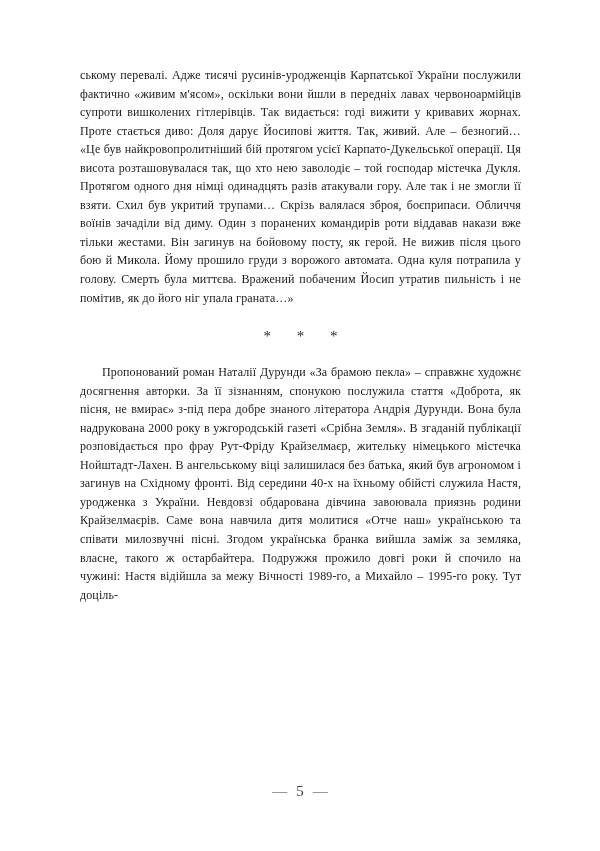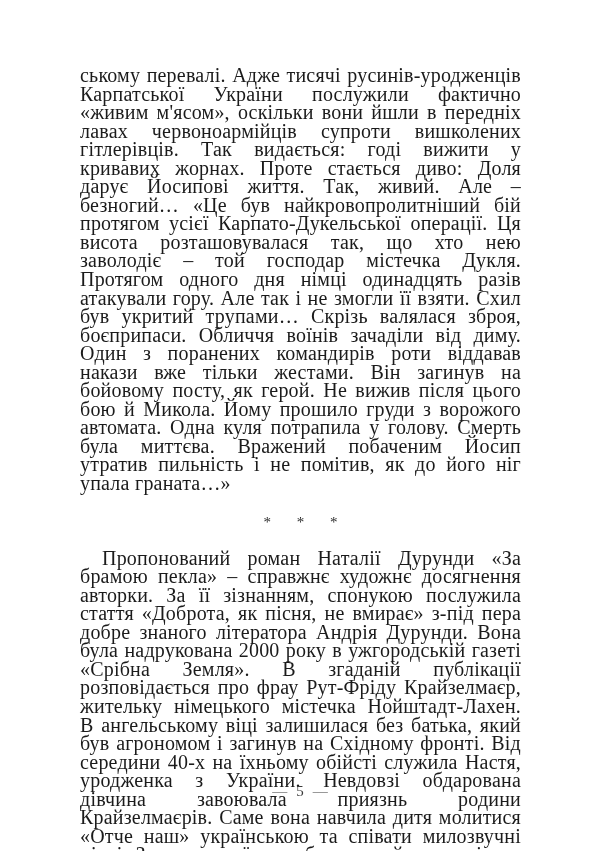--- a/index.html
+++ b/index.html
@@ -29,21 +29,21 @@
 
   .text-block {
     position: absolute;
     left: 80px;
     top: 66px;
     width: 441px;
   }
 
   .para {
     margin: 0;
-    font-size: 20px;
+    font-size: 12px;
     line-height: 18.55px;
     text-align: justify;
     text-justify: inter-word;
     hyphens: manual;
     letter-spacing: 0.01em;
     word-spacing: 0.01em;
   }
 
   .para.indent {
     text-indent: 22px;

